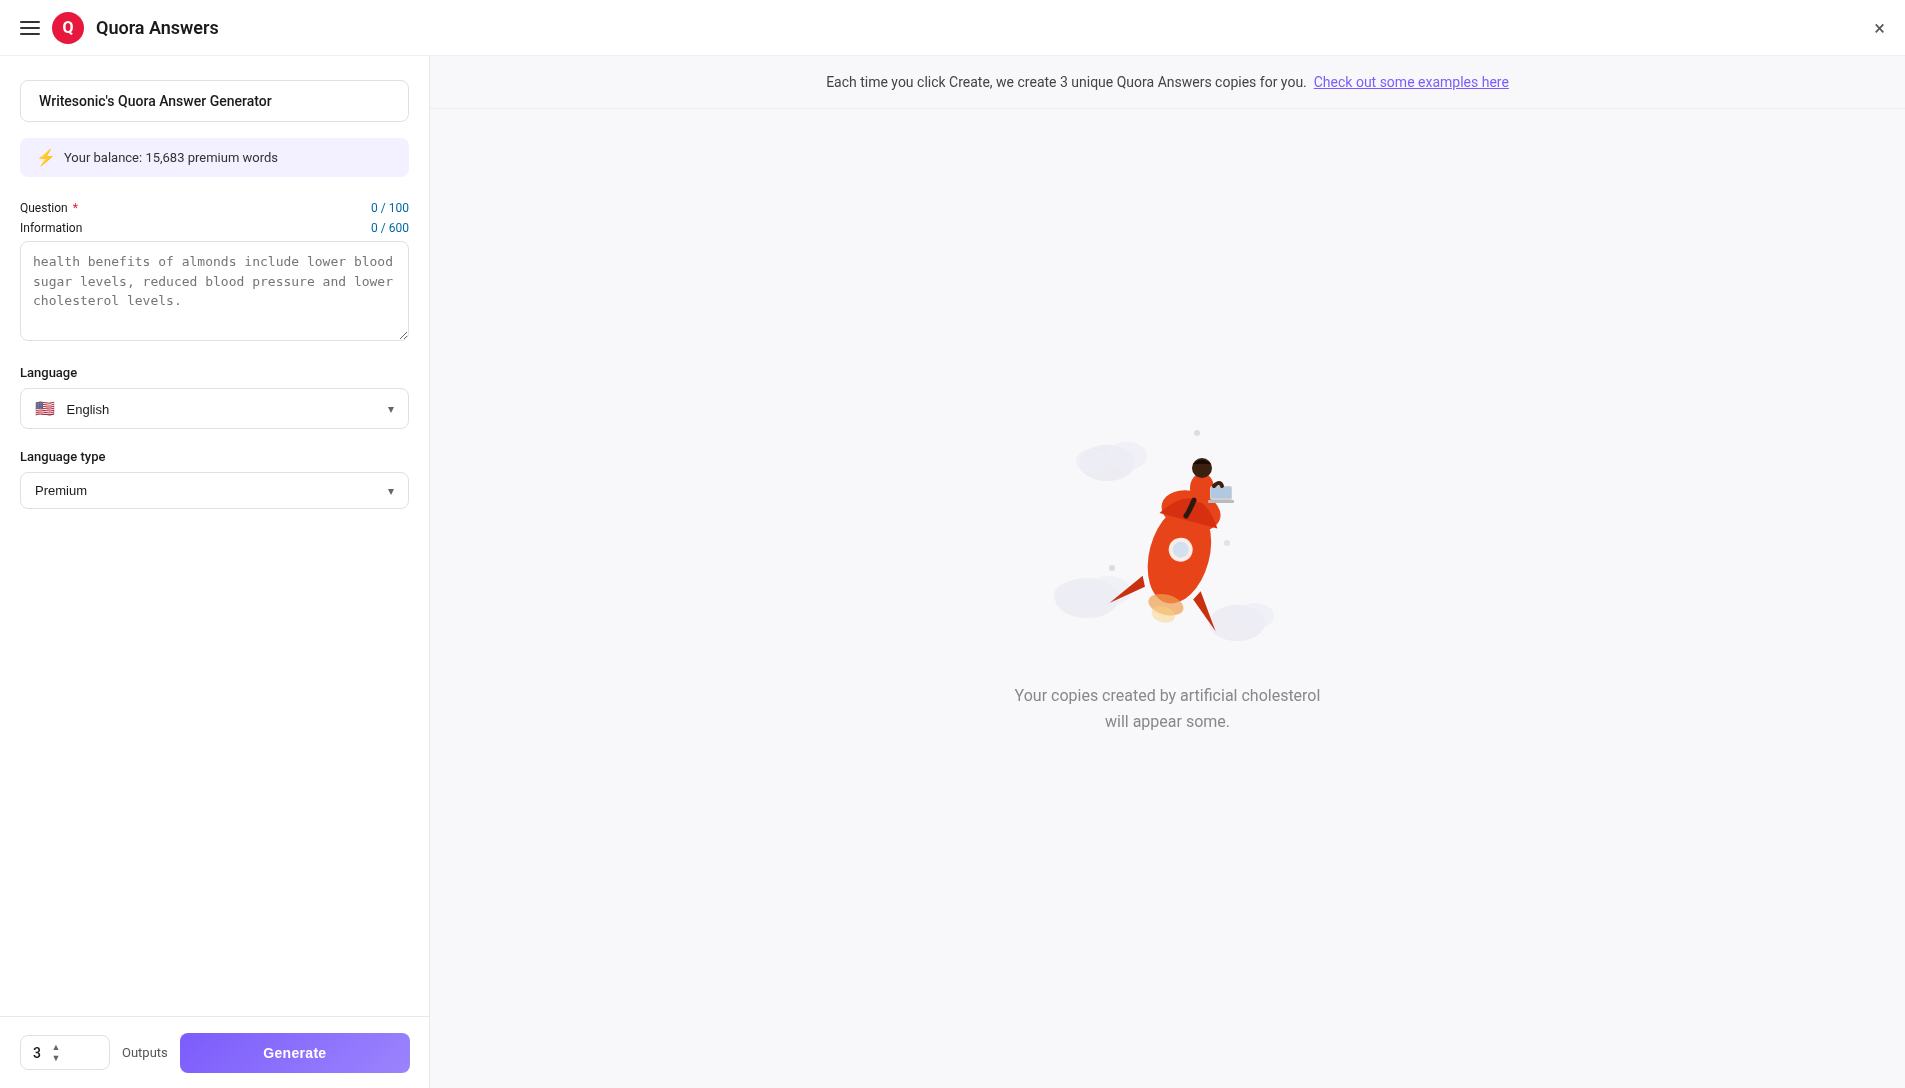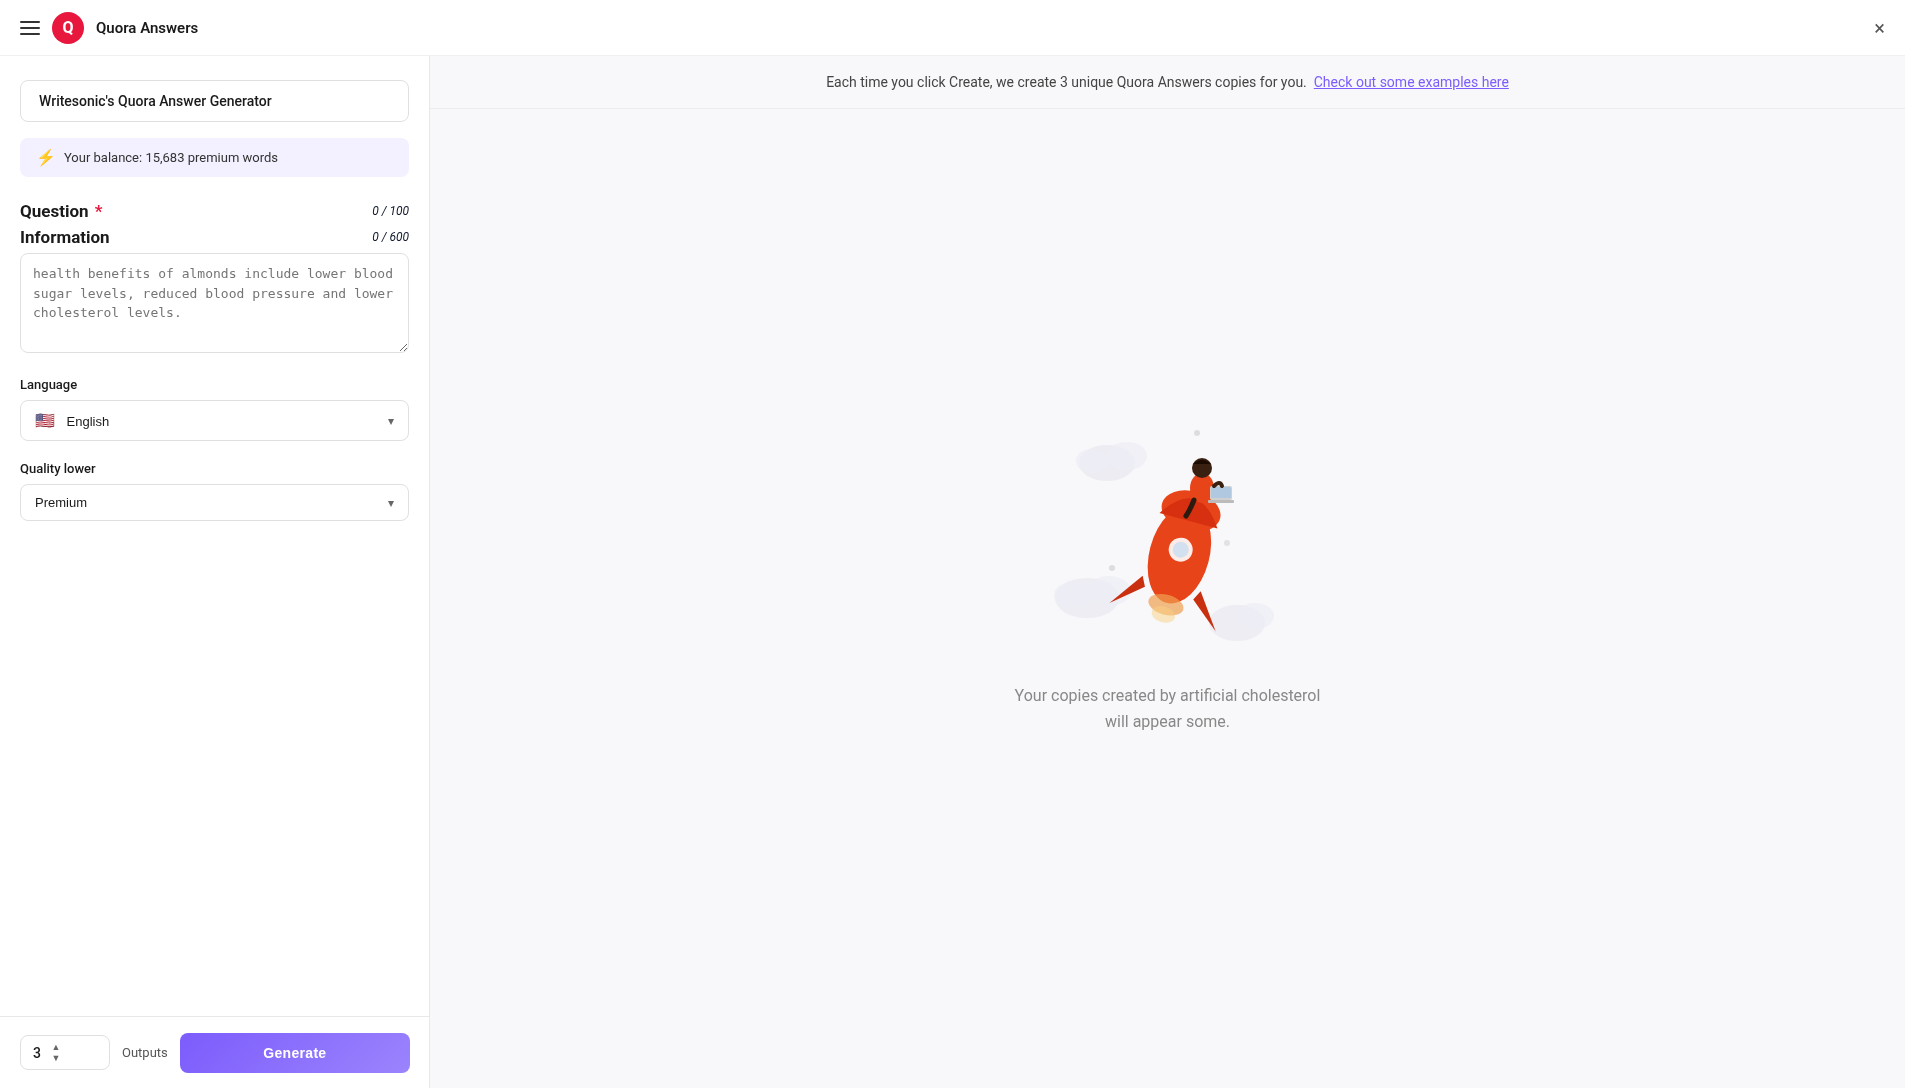--- a/index.html
+++ b/index.html
@@ -52,21 +52,21 @@
       border-radius: 50%;
       display: flex;
       align-items: center;
       justify-content: center;
       color: white;
       font-weight: bold;
       font-size: 16px;
     }
 
     .app-title {
-      font-size: 15px;
+      font-size: 18px;
       font-weight: 600;
       color: #1a1a1a;
     }
 
     .close-icon {
       cursor: pointer;
       font-size: 20px;
       color: #555;
       line-height: 1;
     }
@@ -123,34 +123,33 @@
     }
 
     .field-header {
       display: flex;
       justify-content: space-between;
       align-items: center;
       margin-bottom: 6px;
     }
 
     .field-label {
-      font-size: 17px;
-      font-weight: 700;
+      font-size: 12px;
+      font-weight: 400;
       color: #1a1a1a;
     }
 
     .field-label .required {
       color: #e8173d;
       margin-left: 2px;
     }
 
     .field-counter {
       font-size: 12px;
-      color: #0f172a;
-      font-style: italic;
+      color: #0369a1;
     }
 
     .question-input {
       width: 100%;
       border: 1.5px solid #7c5cfc;
       border-radius: 8px;
       padding: 10px 12px;
       font-size: 13px;
       color: #999;
       outline: none;
@@ -386,21 +385,21 @@
         <button class="dropdown-btn">
           <span>
             <span class="flag">🇺🇸</span>
             <span>English</span>
           </span>
           <span class="dropdown-chevron">▾</span>
         </button>
       </div>
 
       
-      <span class="section-label">Quality lower</span>
+      <span class="section-label">Language type</span>
       <div class="dropdown-wrapper">
         <button class="dropdown-btn">
           <span>Premium</span>
           <span class="dropdown-chevron">▾</span>
         </button>
       </div>
 
     </div>
 
     <div class="bottom-bar">

